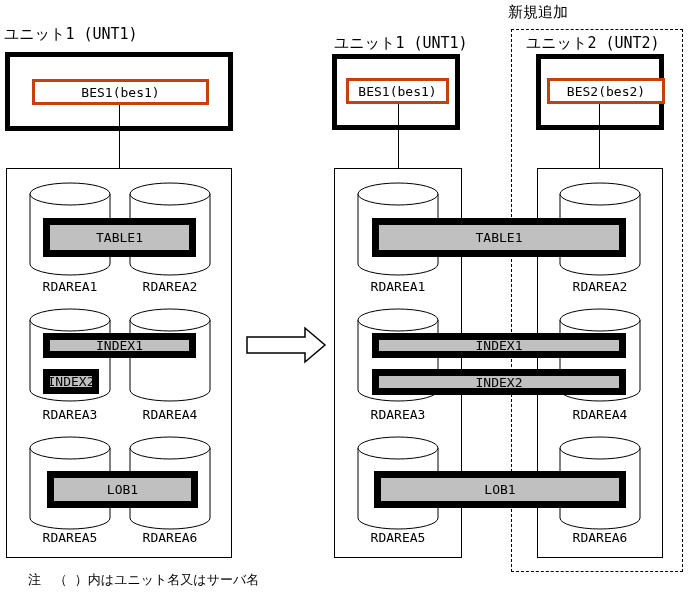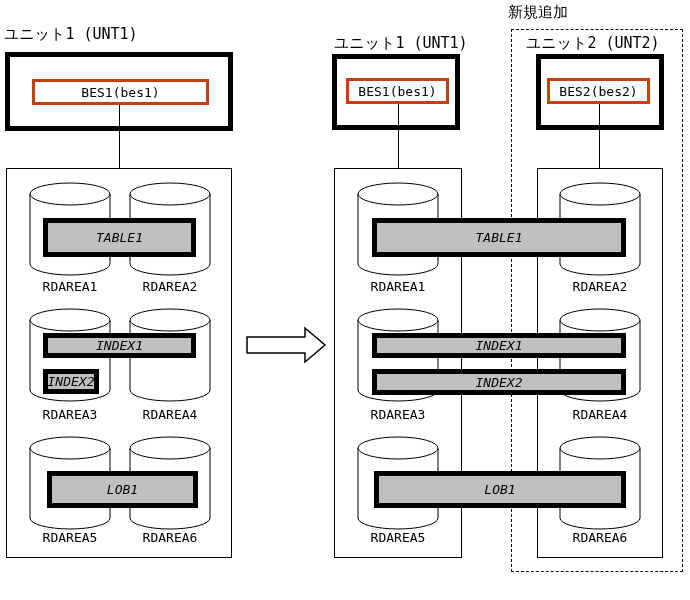--- a/index.html
+++ b/index.html
@@ -10,22 +10,22 @@
   }
   .lbl{position:absolute;font-size:15px;line-height:14px;white-space:nowrap;}
   .thickframe{position:absolute;border:5px solid #000;box-sizing:border-box;background:transparent;}
   .serverbox{position:absolute;border:3px solid #c2410c;box-sizing:border-box;background:#fff;
     font-size:13px;display:flex;align-items:center;justify-content:center;white-space:nowrap;}
   .vline{position:absolute;width:1px;background:#000;}
   .areabox{position:absolute;border:1px solid #000;box-sizing:border-box;background:transparent;}
   .dashframe{position:absolute;border:1px dashed #000;box-sizing:border-box;}
   .cyl{position:absolute;}
   .rdlabel{position:absolute;font-size:13px;line-height:14px;text-align:center;white-space:nowrap;}
-  .bar{position:absolute;background:var(--bar-fill,#c0c0c0);border:5px solid #000000;box-sizing:border-box;
-    font-size:13px;display:flex;align-items:center;justify-content:center;white-space:nowrap;font-style:italic;}
+  .bar{position:absolute;background:var(--bar-fill,#c0c0c0);border:7px solid #000000;box-sizing:border-box;
+    font-size:13px;display:flex;align-items:center;justify-content:center;white-space:nowrap;}
   .arrow{position:absolute;}
   .note{position:absolute;font-size:13px;white-space:nowrap;}
 </style>
 </head>
 <body>
 
 <div class="stage">
 
   <div class="lbl" style="left:4px;top:27px">ユニット1 (UNT1)</div>
   <div class="thickframe" style="left:5px;top:52px;width:228px;height:79px"></div>
@@ -78,21 +78,21 @@
   <div class="dashframe" style="left:511px;top:29px;width:172px;height:543px"></div>
 
   <div class="lbl" style="left:334px;top:36px">ユニット1 (UNT1)</div>
   <div class="thickframe" style="left:332px;top:54px;width:128px;height:76px"></div>
   <div class="serverbox" style="left:346px;top:78px;width:103px;height:26px">BES1(bes1)</div>
   <div class="vline" style="left:398px;top:104px;height:64px"></div>
   <div class="areabox" style="left:334px;top:168px;width:128px;height:390px"></div>
 
   <div class="lbl" style="left:526px;top:36px">ユニット2 (UNT2)</div>
   <div class="thickframe" style="left:536px;top:54px;width:128px;height:76px"></div>
-  <div class="serverbox" style="left:547px;top:78px;width:103px;height:26px">BES2(bes2)</div>
+  <div class="serverbox" style="left:547px;top:78px;width:118px;height:26px">BES2(bes2)</div>
   <div class="vline" style="left:599px;top:104px;height:64px"></div>
   <div class="areabox" style="left:537px;top:168px;width:126px;height:390px"></div>
 
   <svg class="cyl" style="left:357px;top:182px" width="82" height="94" viewBox="0 0 82 94">
       <path d="M1 12 L1 82 A40 11 0 0 0 81 82 L81 12" fill="#fff" stroke="#000"></path>
       <ellipse cx="41" cy="12" rx="40" ry="11" fill="#fff" stroke="#000"></ellipse>
     </svg>
   <svg class="cyl" style="left:357px;top:308px" width="82" height="94" viewBox="0 0 82 94">
       <path d="M1 12 L1 82 A40 11 0 0 0 81 82 L81 12" fill="#fff" stroke="#000"></path>
       <ellipse cx="41" cy="12" rx="40" ry="11" fill="#fff" stroke="#000"></ellipse>
@@ -120,14 +120,15 @@
   <div class="bar" style="left:372px;top:369px;width:254px;height:26px">INDEX2</div>
   <div class="bar" style="left:374px;top:471px;width:252px;height:37px">LOB1</div>
 
   <div class="rdlabel" style="left:357px;top:280px;width:82px">RDAREA1</div>
   <div class="rdlabel" style="left:357px;top:408px;width:82px">RDAREA3</div>
   <div class="rdlabel" style="left:357px;top:531px;width:82px">RDAREA5</div>
   <div class="rdlabel" style="left:559px;top:280px;width:82px">RDAREA2</div>
   <div class="rdlabel" style="left:559px;top:408px;width:82px">RDAREA4</div>
   <div class="rdlabel" style="left:559px;top:531px;width:82px">RDAREA6</div>
 
+  <div class="note" style="left:28px;top:571px">注　（ ）内はユニット名又はサーバ名</div>
 
 </div>
 
 </body></html>

